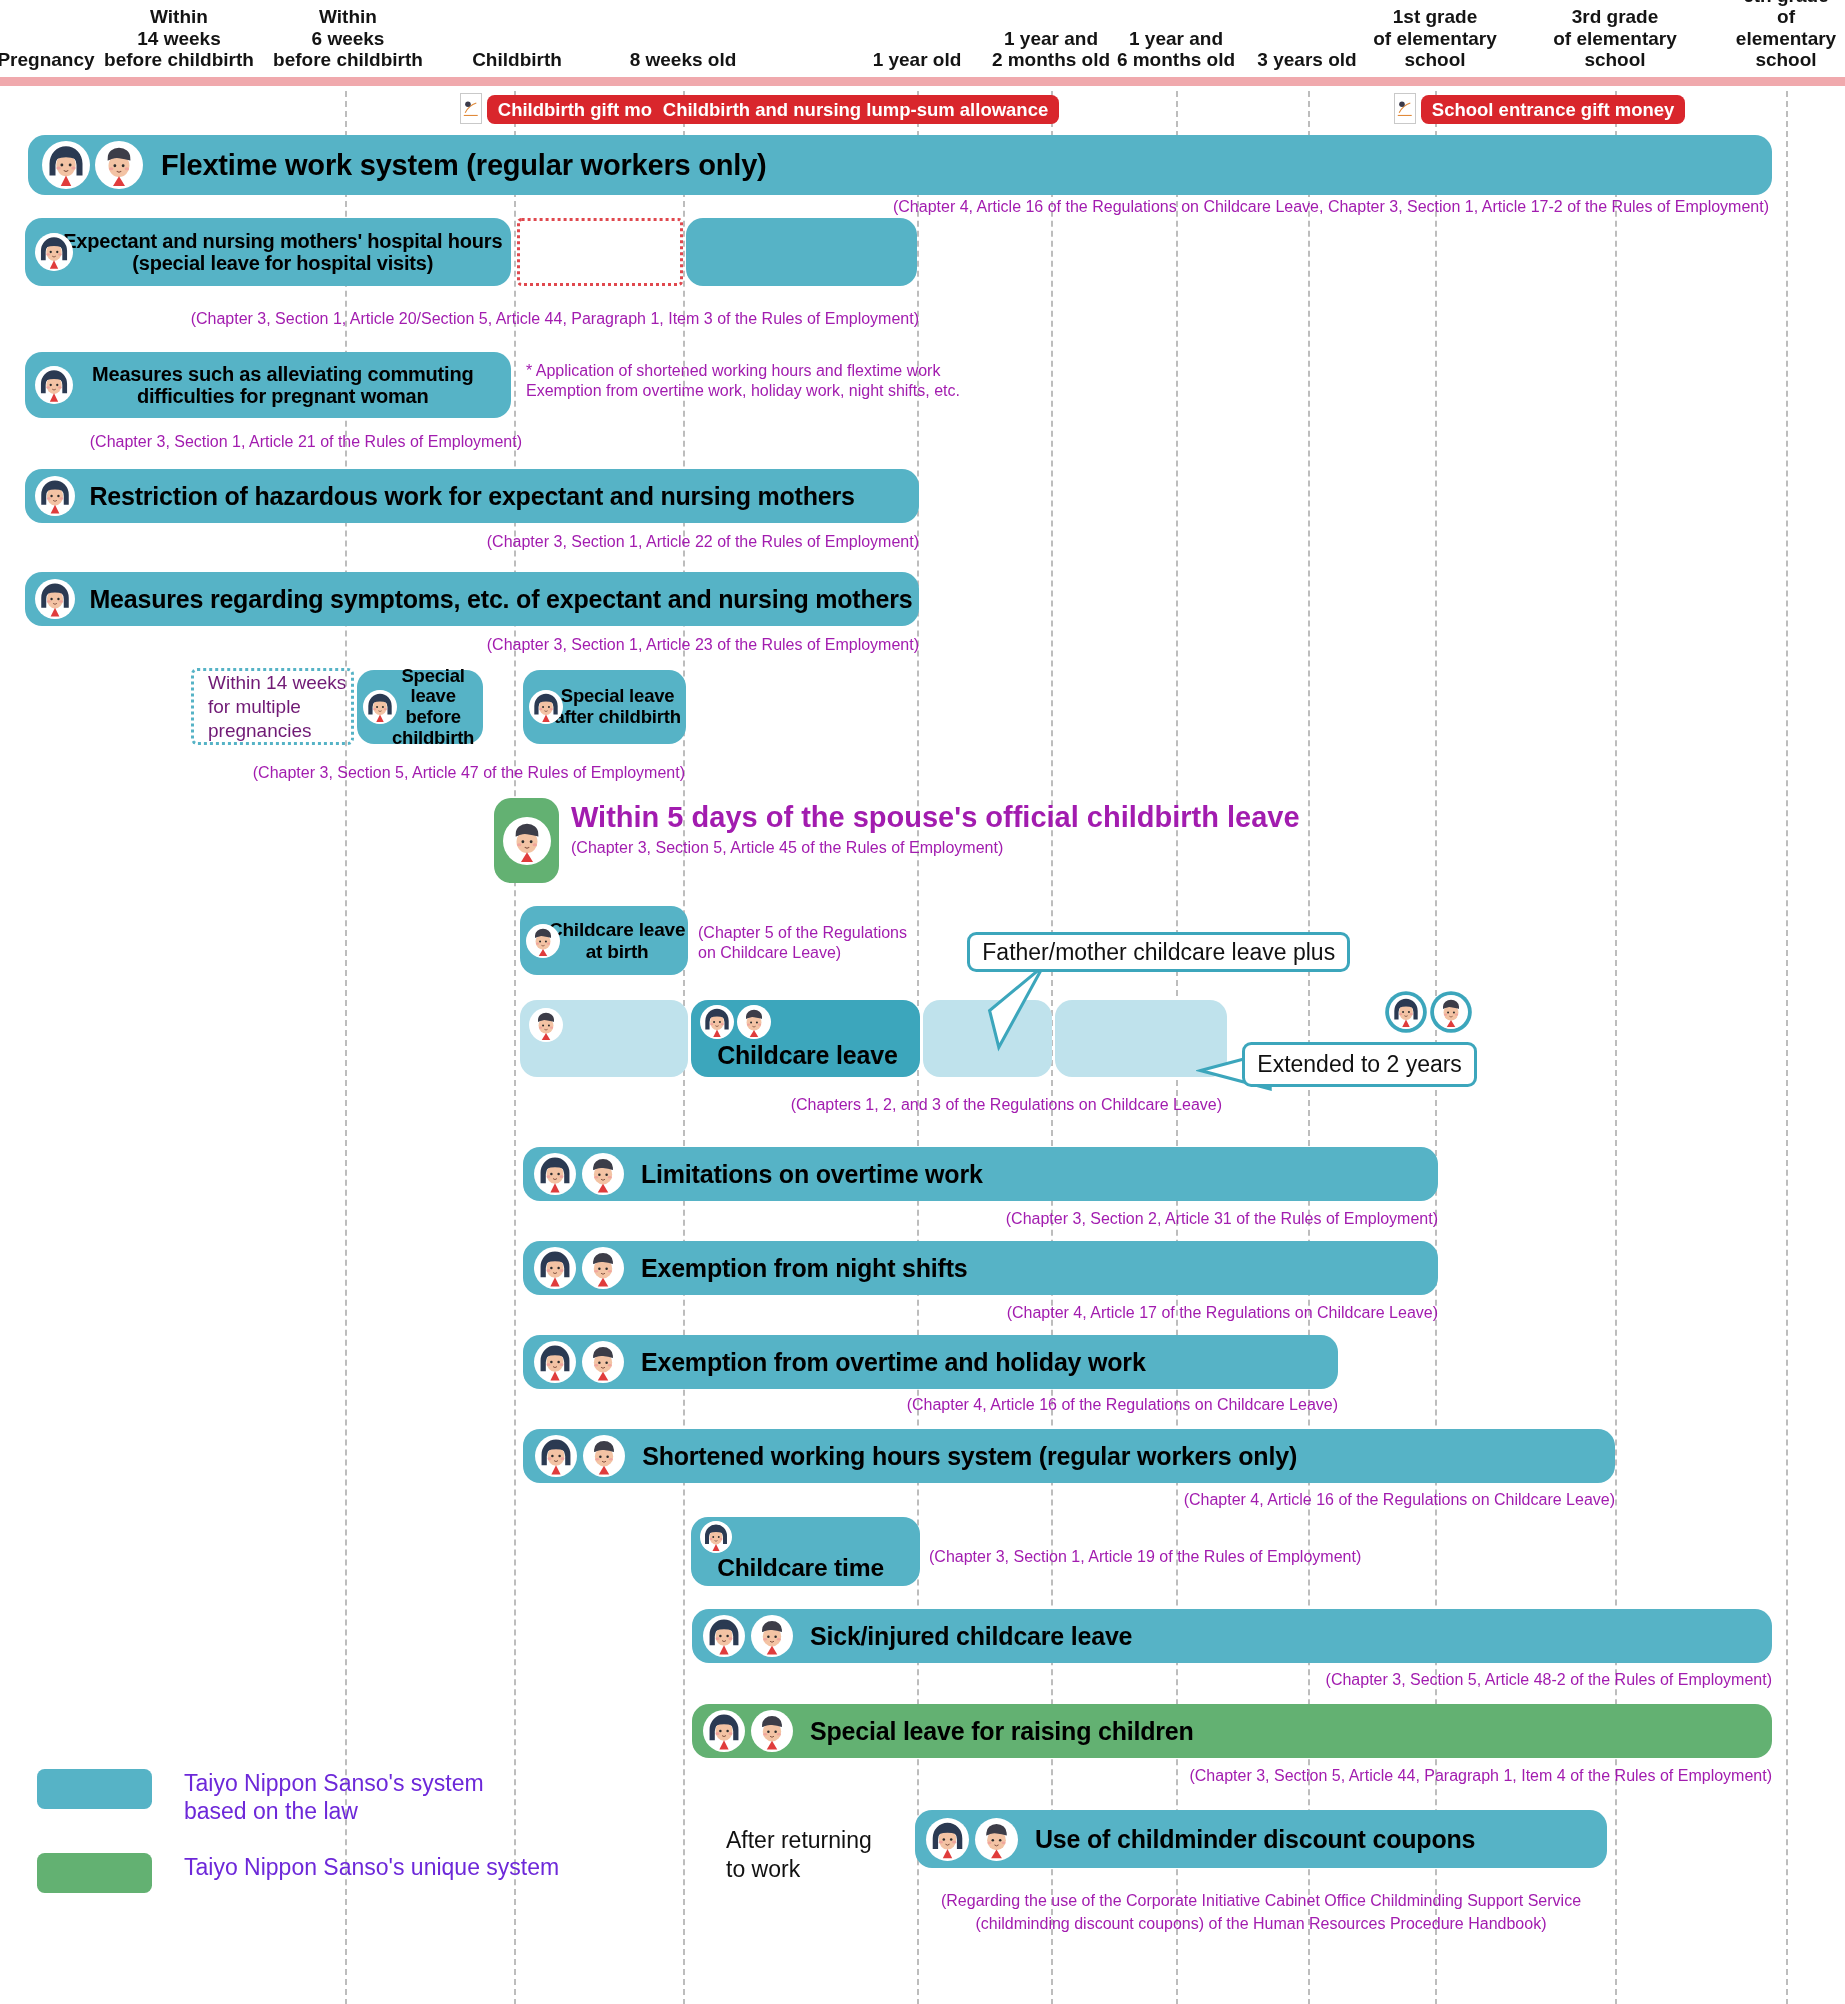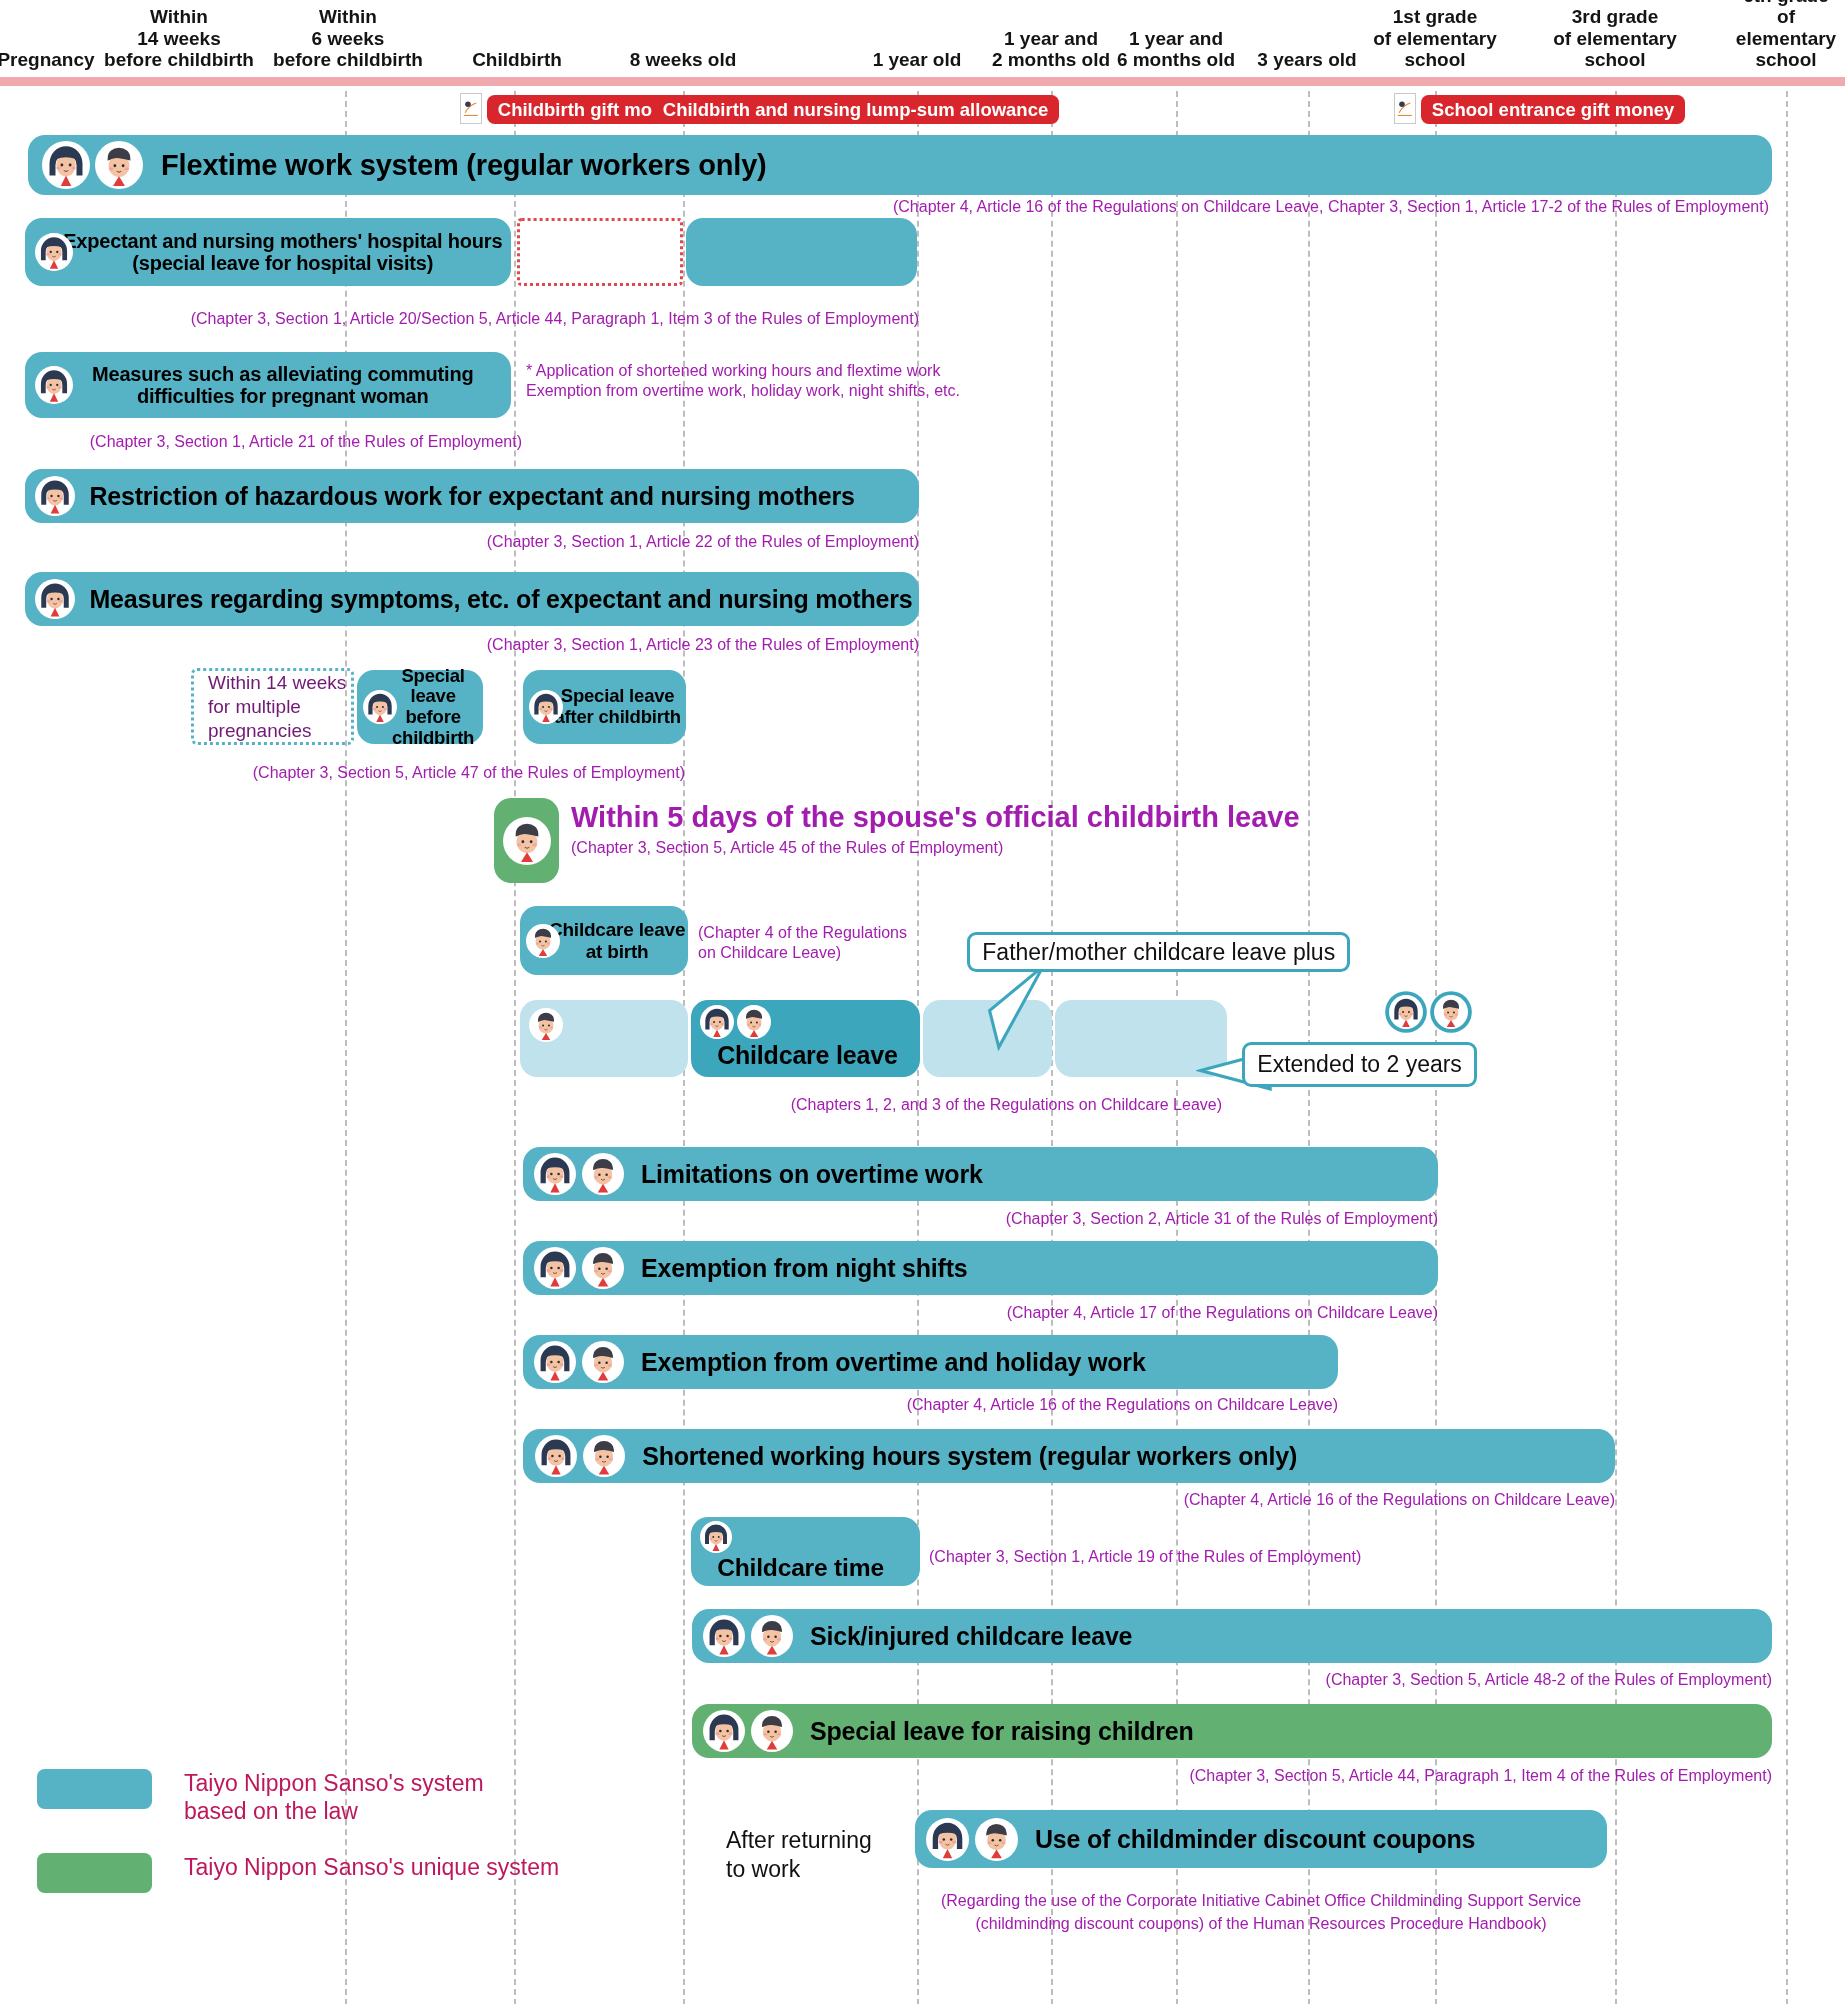--- a/index.html
+++ b/index.html
@@ -160,21 +160,21 @@
   
   #legend { position: absolute; left: 37px; top: 1769px; z-index: 5; }
   .legend-row { display: flex; align-items: flex-start; margin-bottom: 28px; }
   .legend-swatch { width: 115px; height: 40px; border-radius: 7.7px; flex: 0 0 auto; }
   .legend-swatch.teal { background: #56b3c6; }
   .legend-swatch.green { background: #63b172; }
   .legend-text {
     margin-left: 32px;
     font-size: 23px;
     line-height: 28px;
-    color: #be185d;
+    color: #6d28d9;
     white-space: pre-line;
   }
 
   .side-note {
     position: absolute;
     font-size: 23px;
     line-height: 29px;
     color: #111;
     z-index: 5;
     white-space: pre-line;
@@ -452,21 +452,21 @@
           <ellipse cx="21.5" cy="37" rx="3" ry="2" fill="#f09a9a" opacity=".7"></ellipse>
           <ellipse cx="42.5" cy="37" rx="3" ry="2" fill="#f09a9a" opacity=".7"></ellipse>
           <path d="M29 40 q3 3 6 0" stroke="#7a4a3a" stroke-width="1.4" fill="none"></path>
           <path d="M32 47 l-8 13 16 0z" fill="#e03c3c"></path>
         </svg>
       </span>
   </span>
   <span class="bar-label center" style="font-size:19px; margin-left:-14px;">Childcare
 leave at birth</span>
 </div>
-<div class="note left" style="left:698px; top:923px; width:323px;">(Chapter 4 of the Regulations
+<div class="note left" style="left:698px; top:923px; width:323px;">(Chapter 5 of the Regulations
 on Childcare Leave)</div>
 
 <div class="bar teal-l" style="left:520px; top:1000px; width:168px; height:77px; padding-left:9.2px; align-items:flex-start;">
   <span class="avatar" style="width:34px;height:34px;margin-top:7.7px;">
       <svg viewBox="0 0 64 64">
         <ellipse cx="32" cy="32" rx="30" ry="31" fill="#ffffff"></ellipse>
         <ellipse cx="32" cy="33" rx="14" ry="15" fill="#f3c3a4"></ellipse>
         <path d="M17 26 a15 14 0 0 1 30 0 q-6 -7 -15 -5 q-9 2 -15 5z" fill="#4a4a55"></path>
         <path d="M17 26 q8 -4 15 -3 q8 1 15 3 l0 -4 a15 13 0 0 0 -30 0z" fill="#3d3d48"></path>
         <circle cx="26.5" cy="33" r="1.9" fill="#2b2b2b"></circle>

